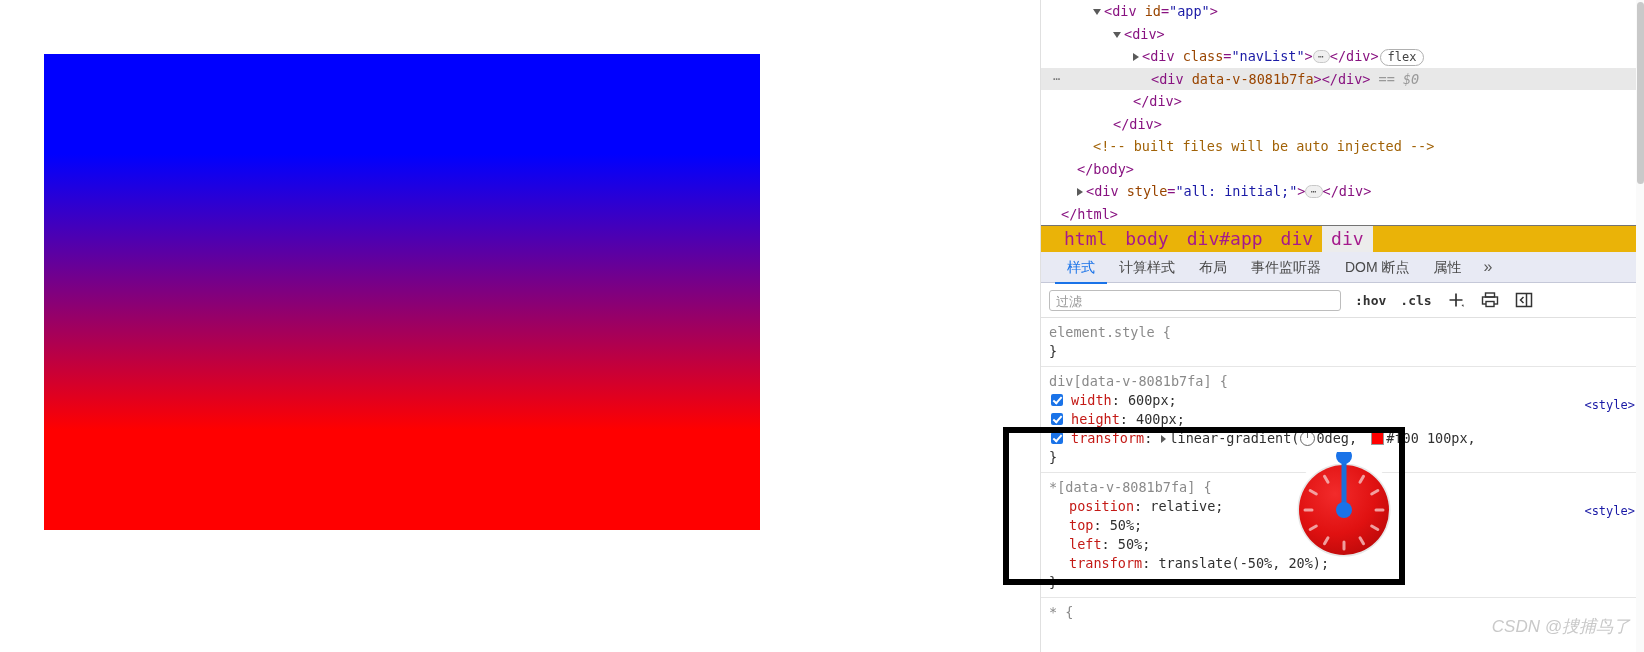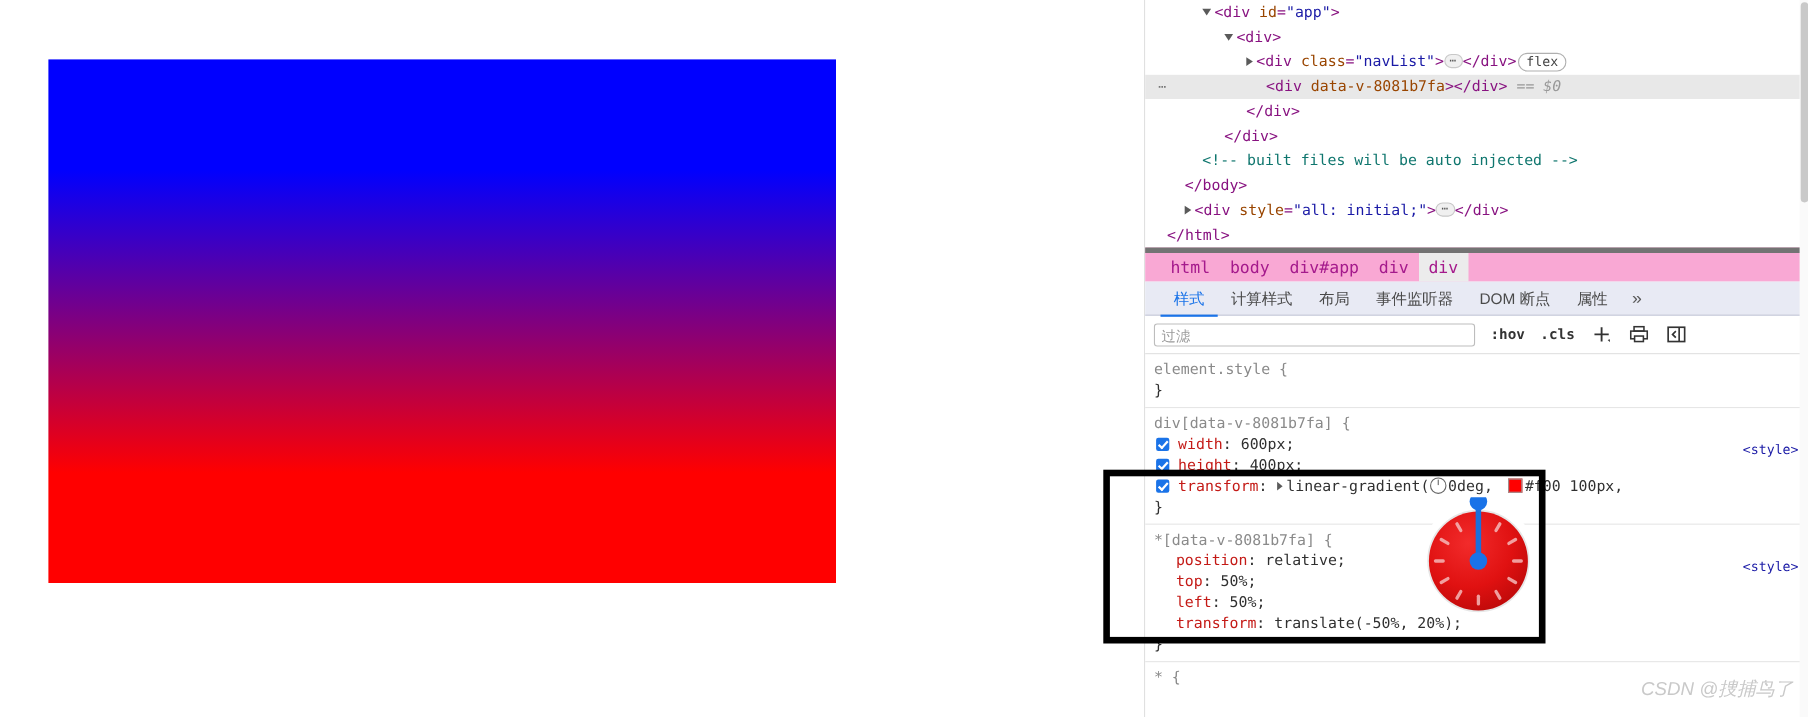--- a/index.html
+++ b/index.html
@@ -60,43 +60,43 @@
     border-top:6px solid #5a5a5a;vertical-align:middle;margin-right:3px;
   }
   .tri-right{
     display:inline-block;width:0;height:0;
     border-top:4.5px solid transparent;border-bottom:4.5px solid transparent;
     border-left:6px solid #5a5a5a;vertical-align:middle;margin-right:3px;
   }
   .tag{color:#881280;}
   .attr{color:#994500;}
   .val{color:#1a1aa6;}
-  .comment{color:#0f766e;}
+  .comment{color:#a16207;}
   .eqsel{color:#999;font-style:italic;}
   .ellipsis-btn{
     display:inline-block;background:#f0f0f0;border:1px solid #c8c8c8;
     border-radius:9px;padding:0 4px;font-size:10px;line-height:11px;
     color:#555;vertical-align:middle;position:relative;top:-1px;
     letter-spacing:1px;
   }
   .badge-flex{
     display:inline-block;border:1px solid #b0b0b0;border-radius:9px;
     padding:0px 7px;font-size:12px;color:#444;background:#fff;
     line-height:15px;vertical-align:middle;margin-left:1px;
   }
   .dots-left{
     position:absolute;left:12px;top:0;color:#777;letter-spacing:1px;font-size:12px;
   }
 
   
   #breadcrumb{
     height:26px;line-height:26px;
-    border-top:5px solid #737373;
-    background:#f9a8d4;
-    font-size:15px;
+    border-top:1px solid #737373;
+    background:#eab308;
+    font-size:18px;
     padding-left:14px;
     white-space:nowrap;
   }
   .crumb{display:inline-block;padding:0 9px;color:#a51a8c;height:26px;}
   .crumb.active{background:#ececec;}
 
   
   #tabs{
     height:30px;line-height:30px;
     background:#e8eaf4;

